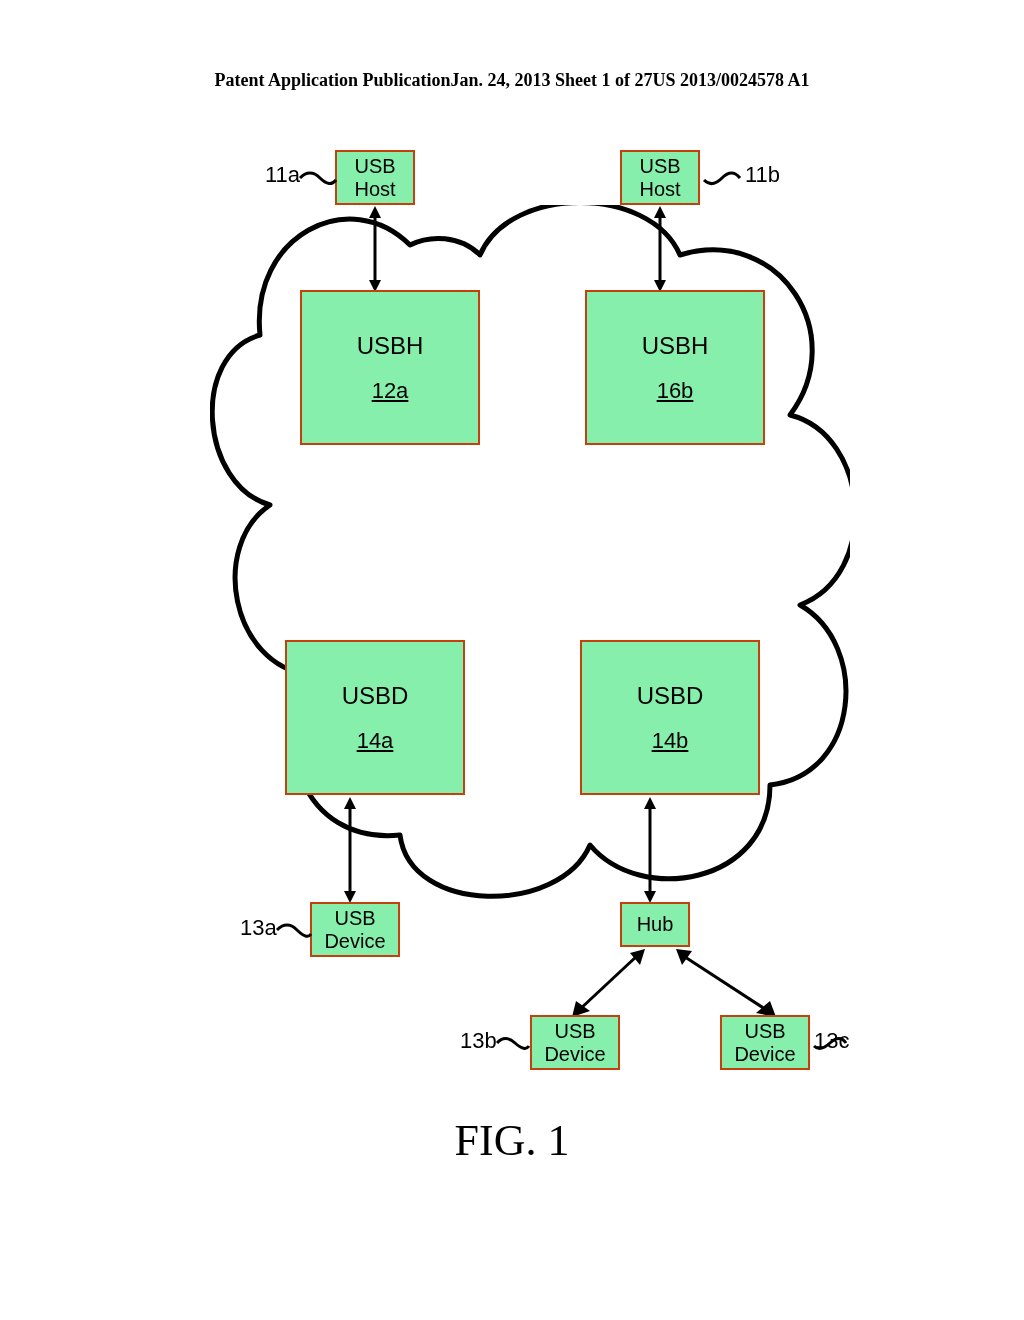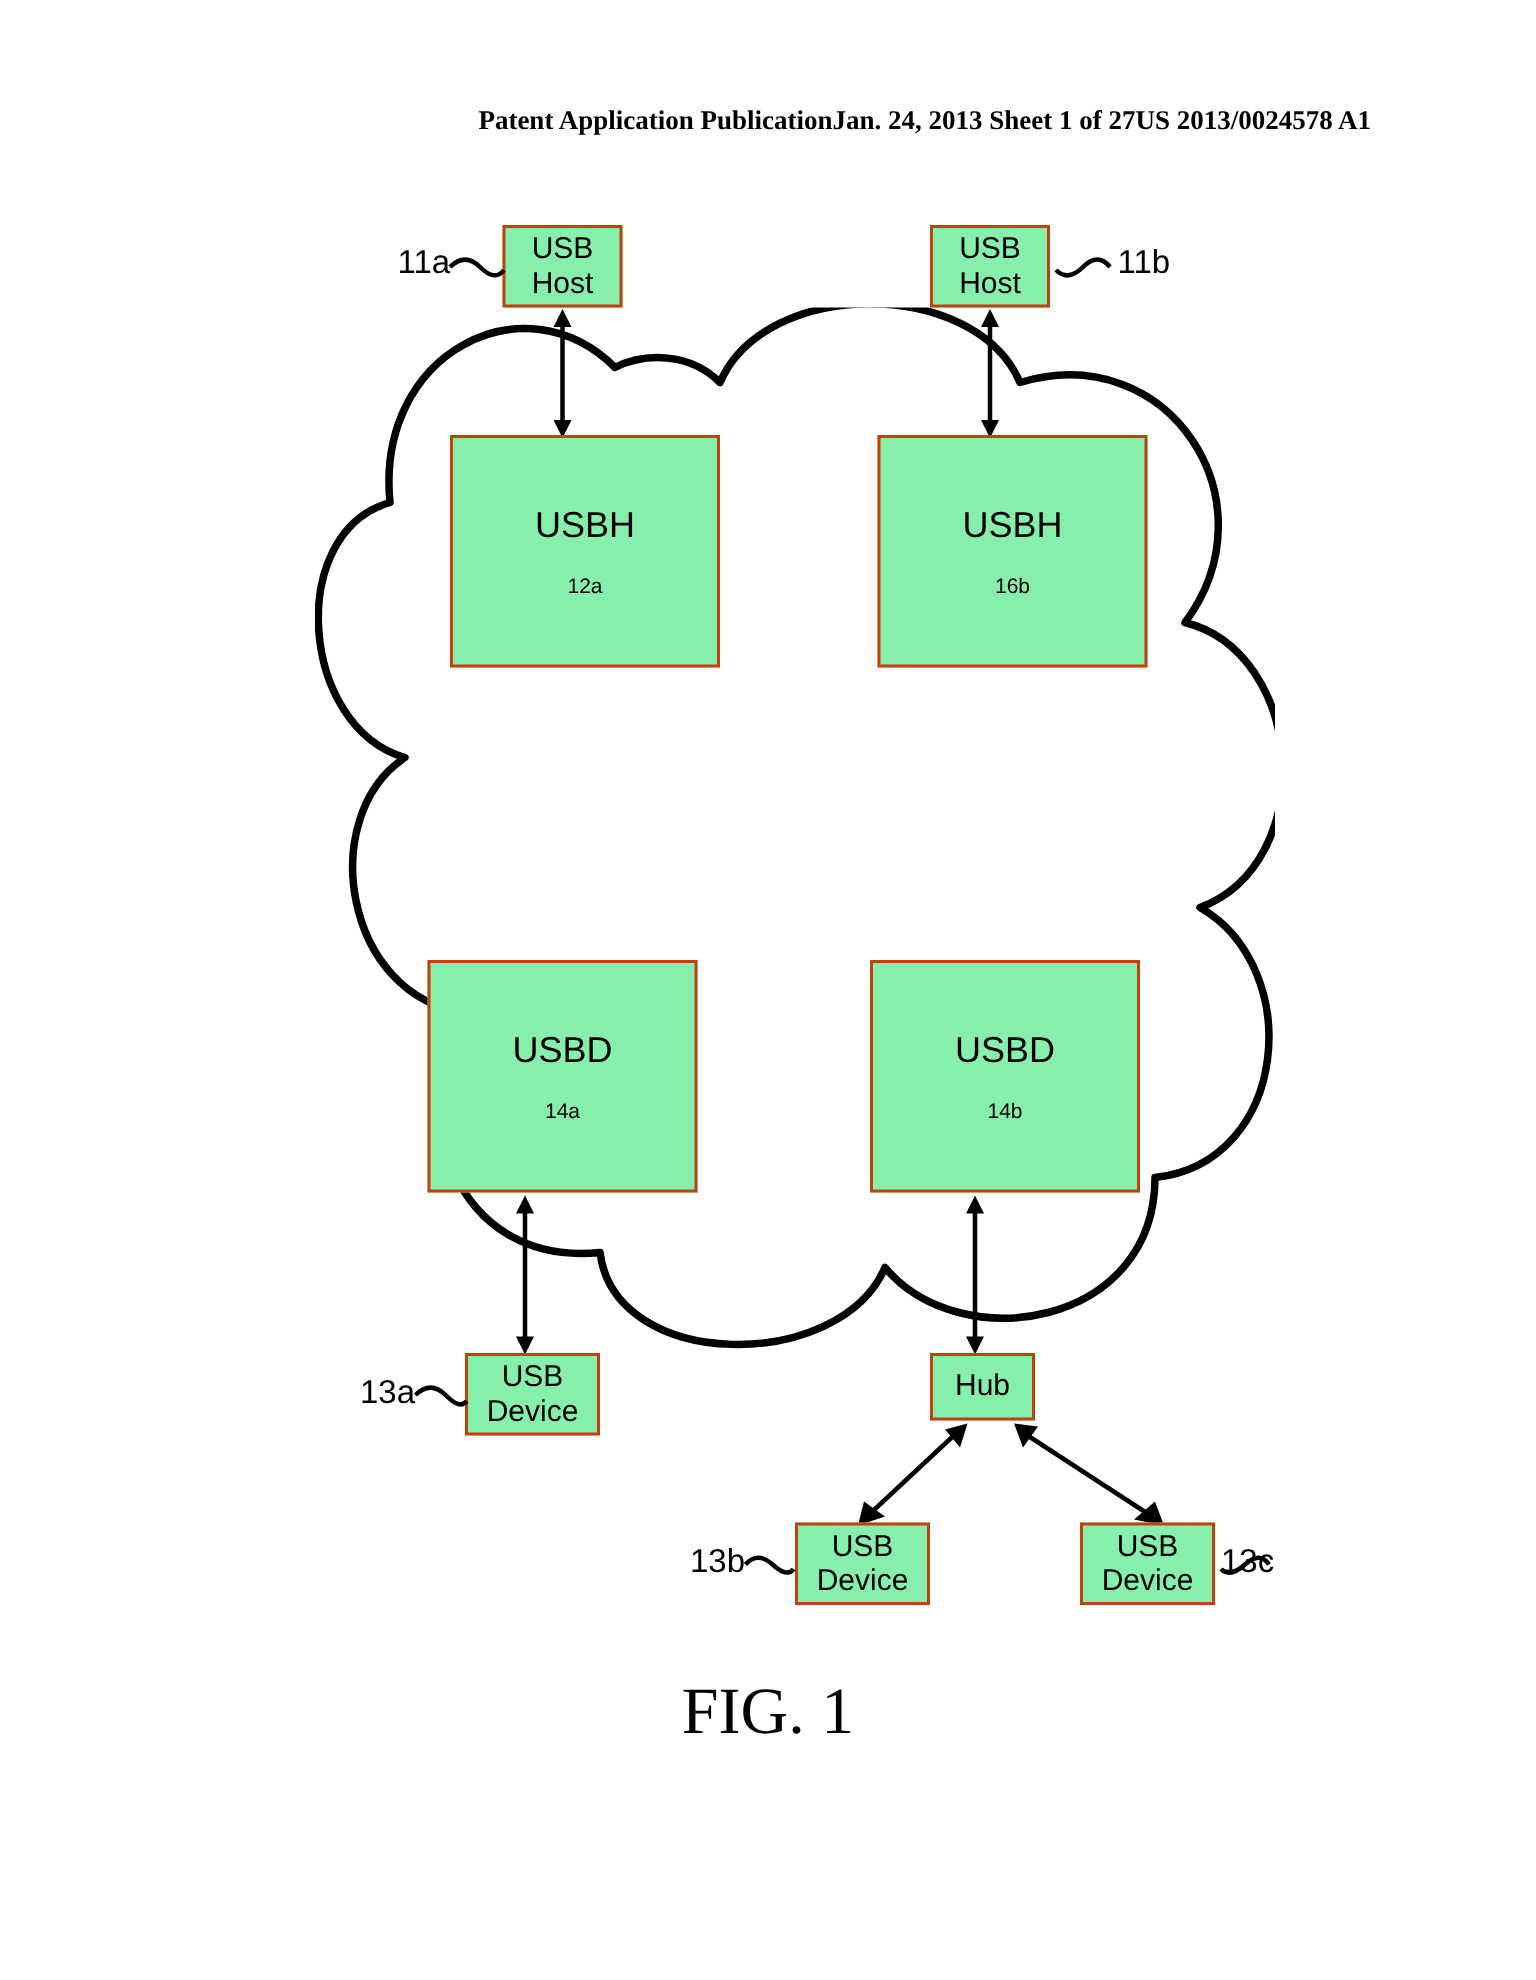--- a/index.html
+++ b/index.html
@@ -10,21 +10,21 @@
     width: 1024px;
     height: 1320px;
     position: relative;
   }
   .page-header {
     position: absolute;
     top: 70px;
     left: 110px;
     right: 110px;
     display: flex;
-    justify-content: flex-end;
+    justify-content: center;
     font-size: 18px;
     font-weight: bold;
   }
   .diagram {
     position: absolute;
     left: 130px;
     top: 150px;
     width: 760px;
     height: 920px;
   }
@@ -44,21 +44,21 @@
     font-size: 20px;
     line-height: 1.15;
     display: flex;
     flex-direction: column;
     justify-content: center;
     align-items: center;
     box-sizing: border-box;
   }
   .small-box { width: 80px; height: 55px; }
   .big-box   { width: 180px; height: 155px; font-size: 24px; }
-  .big-box .ref { margin-top: 18px; font-size: 14px; }
+  .big-box .ref { text-decoration: underline; margin-top: 18px; font-size: 22px; }
   .label {
     position: absolute;
     font-family: Arial, Helvetica, sans-serif;
     font-size: 22px;
   }
   .tail {
     position: absolute;
   }
   .arrow-line {
     stroke: #000;

